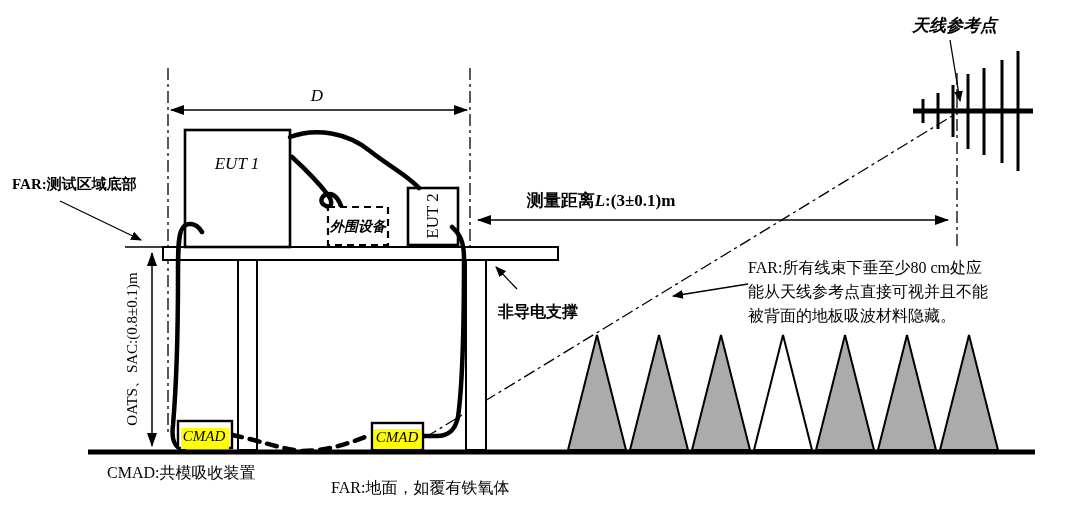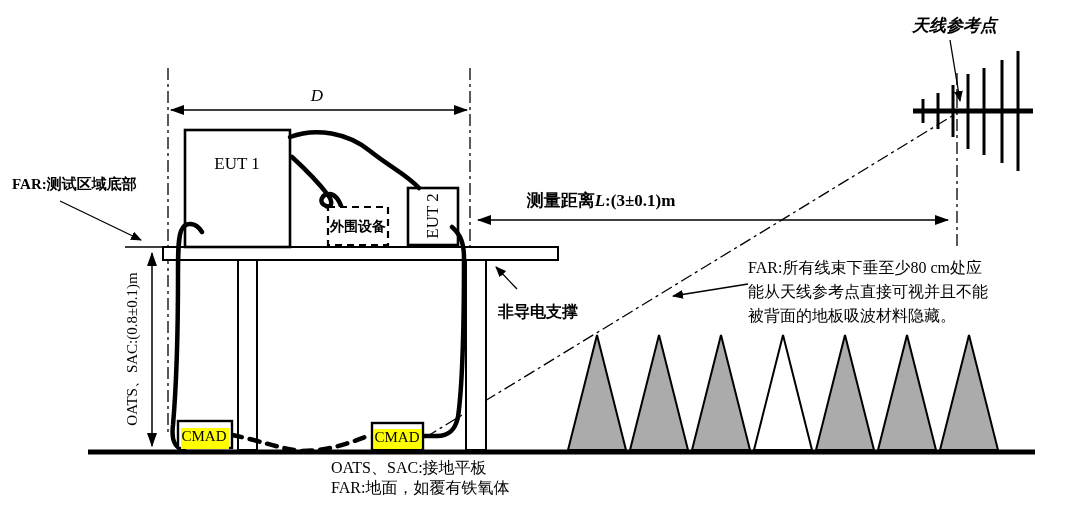--- a/index.html
+++ b/index.html
@@ -4,21 +4,21 @@
 <style>
   html,body{margin:0;padding:0;background:#fff;}
   #stage{
     position:relative;width:1073px;height:510px;background:#fff;
     font-family:"Liberation Serif","DejaVu Serif",serif;color:#000;overflow:hidden;
   }
   #stage svg{position:absolute;left:0;top:0;}
   .lbl{position:absolute;white-space:nowrap;line-height:1.15;}
   .b{font-weight:bold;}
   .it{font-style:italic;}
-  .ctr{transform:translate(-50%,-50%);}
+  .ctr{transform:translate(-50%,-50%);font-style:italic;}
   .ctrx{transform:translate(-50%,0);}
   .rot{transform:translate(-50%,-50%) rotate(-90deg);}
   .note{white-space:pre-line;line-height:24px;}
 </style>
 </head>
 <body>
 
 <div id="stage">
 
   <svg width="1073" height="510" viewBox="0 0 1073 510">
@@ -122,18 +122,18 @@
   <div class="lbl rot" style="left:133px;top:349px;font-size:15px;">OATS、SAC:(0.8±0.1)m</div>
 
   <div class="lbl note" style="left:748px;top:256px;font-size:16px;">FAR:所有线束下垂至少80 cm处应
 能从天线参考点直接可视并且不能
 被背面的地板吸波材料隐藏。</div>
 
   <div class="lbl ctr" style="left:204px;top:437px;font-size:15px;">CMAD</div>
 
   <div class="lbl ctr" style="left:397px;top:438px;font-size:15px;">CMAD</div>
 
+  <div class="lbl" style="left:107px;top:464px;font-size:16px;">CMAD:共模吸收装置</div>
 
-  <div class="lbl" style="left:331px;top:459px;font-size:16px;">OATS、SAC:接地平板</div>
 
   <div class="lbl" style="left:331px;top:479px;font-size:16px;">FAR:地面，如覆有铁氧体</div>
 
 </div>
 
 </body></html>

